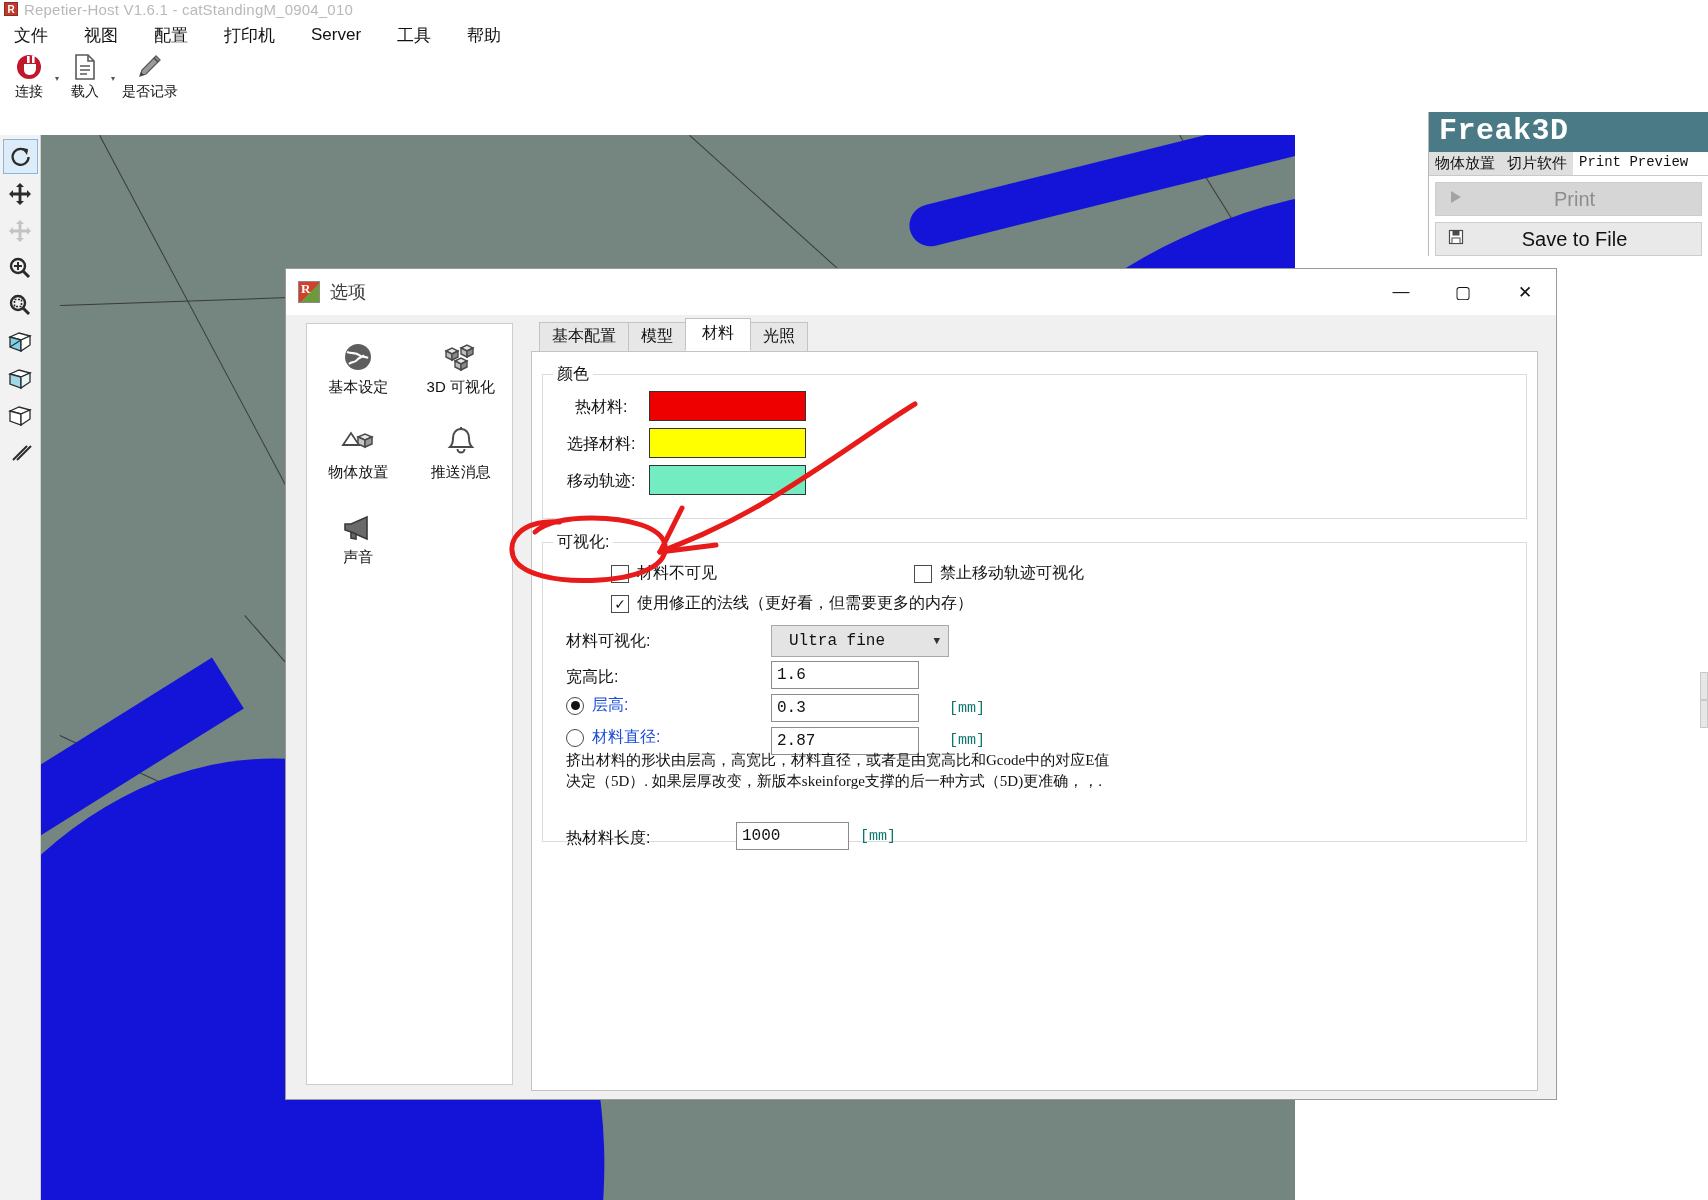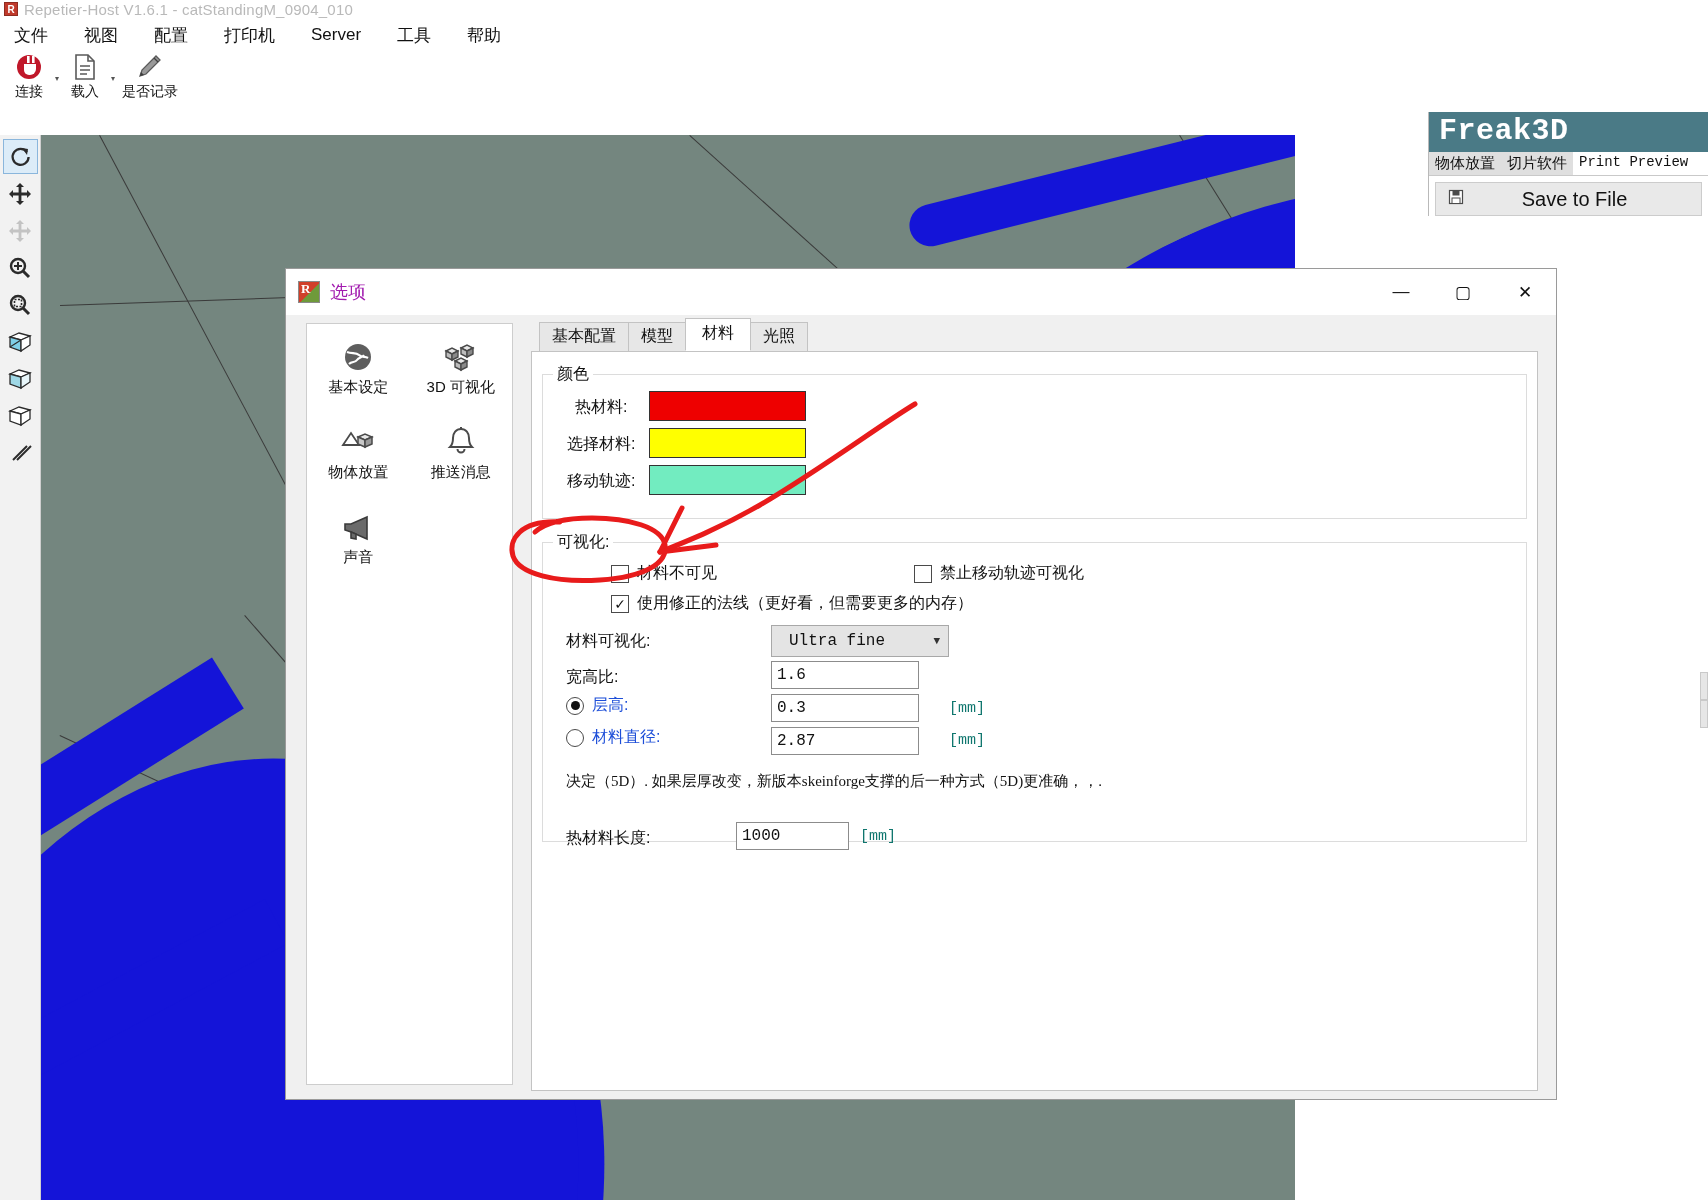--- a/index.html
+++ b/index.html
@@ -120,21 +120,21 @@
   }
   .dlg-title .dlg-icon {
     width:22px; height:22px; margin-right:10px; flex:none; position:relative;
     background:linear-gradient(135deg,#d0402a 0%,#d0402a 55%,#6f9a3a 55%,#6f9a3a 100%);
     border:1px solid #8a8a8a;
   }
   .dlg-title .dlg-icon span {
     position:absolute; left:2px; top:-1px; color:#fff; font-weight:bold; font-size:13px;
     font-family:"Liberation Serif", serif;
   }
-  .dlg-title .dlg-text { font-size:18px; color:#a21caf; }
+  .dlg-title .dlg-text { font-size:18px; color:#404040; }
   .dlg-title .wincontrols { position:absolute; right:0; top:0; height:46px; display:flex; }
   .wincontrols .wc {
     width:62px; height:46px; display:flex; align-items:center; justify-content:center;
     font-size:17px; color:#111;
   }
 
   .dlg-body { position:absolute; left:0; top:46px; right:0; bottom:0; background:#f0f0f0; }
 
   
   #dlg-nav {
@@ -350,20 +350,28 @@
       </svg>
     </div>
   </div>
 
   <div id="freak-panel">
     <div class="fp-header">Freak3D</div>
     <div class="fp-tabs">
       <div class="fp-tab active">物体放置</div>
       <div class="fp-tab active">切片软件</div>
       <div class="fp-tab mono">Print Preview</div>
+    </div>
+    <div class="fp-btn disabled">
+      <div class="fp-btn-icon">
+        <svg width="16" height="16" viewBox="0 0 16 16">
+            <path d="M3 2l10 6-10 6z" fill="#a3a3a3"></path>
+          </svg>
+      </div>
+      <div class="fp-btn-label">Print</div>
     </div>
     <div class="fp-btn enabled">
       <div class="fp-btn-icon">
         <svg width="16" height="16" viewBox="0 0 16 16">
           <rect x="1.5" y="1.5" width="13" height="13" fill="#fff" stroke="#4b4b4b" stroke-width="1.2"></rect>
           <rect x="4.5" y="1.5" width="7" height="5" fill="#4b4b4b"></rect>
           <rect x="4" y="9" width="8" height="5.5" fill="#fff" stroke="#4b4b4b" stroke-width="1"></rect>
         </svg>
       </div>
       <div class="fp-btn-label">Save to File</div>
@@ -522,20 +530,21 @@
 
             <div class="rb" style="position:absolute; left:23px; top:184px;">
               <span class="circ"></span>
               <span class="rb-label">材料直径:</span>
             </div>
             <div class="textfield" style="position:absolute; left:228px; top:184px; width:148px;">
               <span>2.87</span>
             </div>
             <div class="unit" style="position:absolute; left:406px; top:189px;">[mm]</div>
 
+            <div class="desc" style="position:absolute; left:23px; top:207px;">挤出材料的形状由层高，高宽比，材料直径，或者是由宽高比和Gcode中的对应E值</div>
             <div class="desc" style="position:absolute; left:23px; top:228px;">决定（5D）. 如果层厚改变，新版本skeinforge支撑的后一种方式（5D)更准确，，.</div>
 
             <div class="row-label" style="position:absolute; left:23px; top:285px;">热材料长度:</div>
             <div class="textfield" style="position:absolute; left:193px; top:279px; width:113px;">
               <span>1000</span>
             </div>
             <div class="unit" style="position:absolute; left:317px; top:285px;">[mm]</div>
           </div>
 
         </div>

